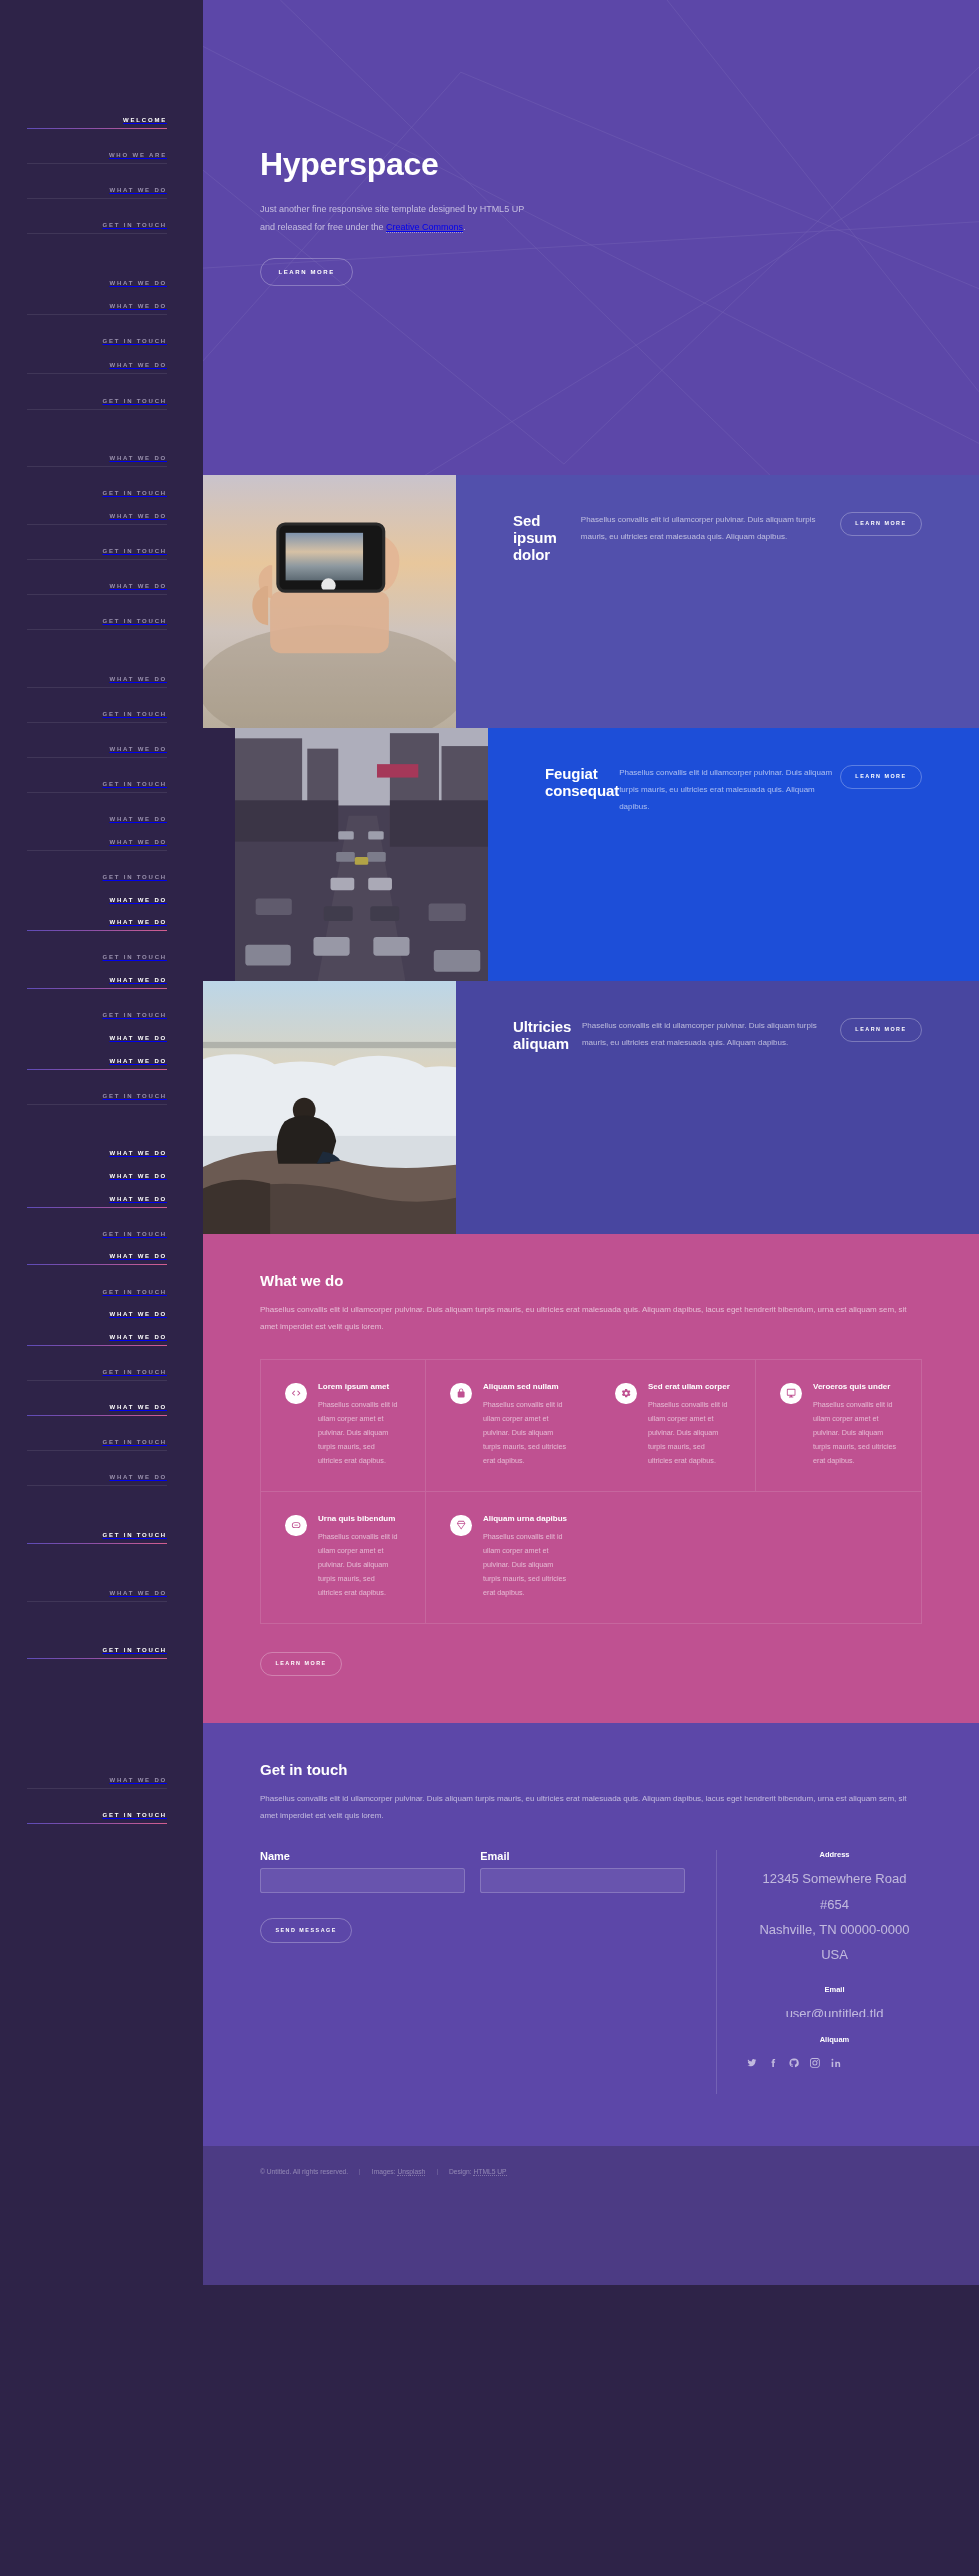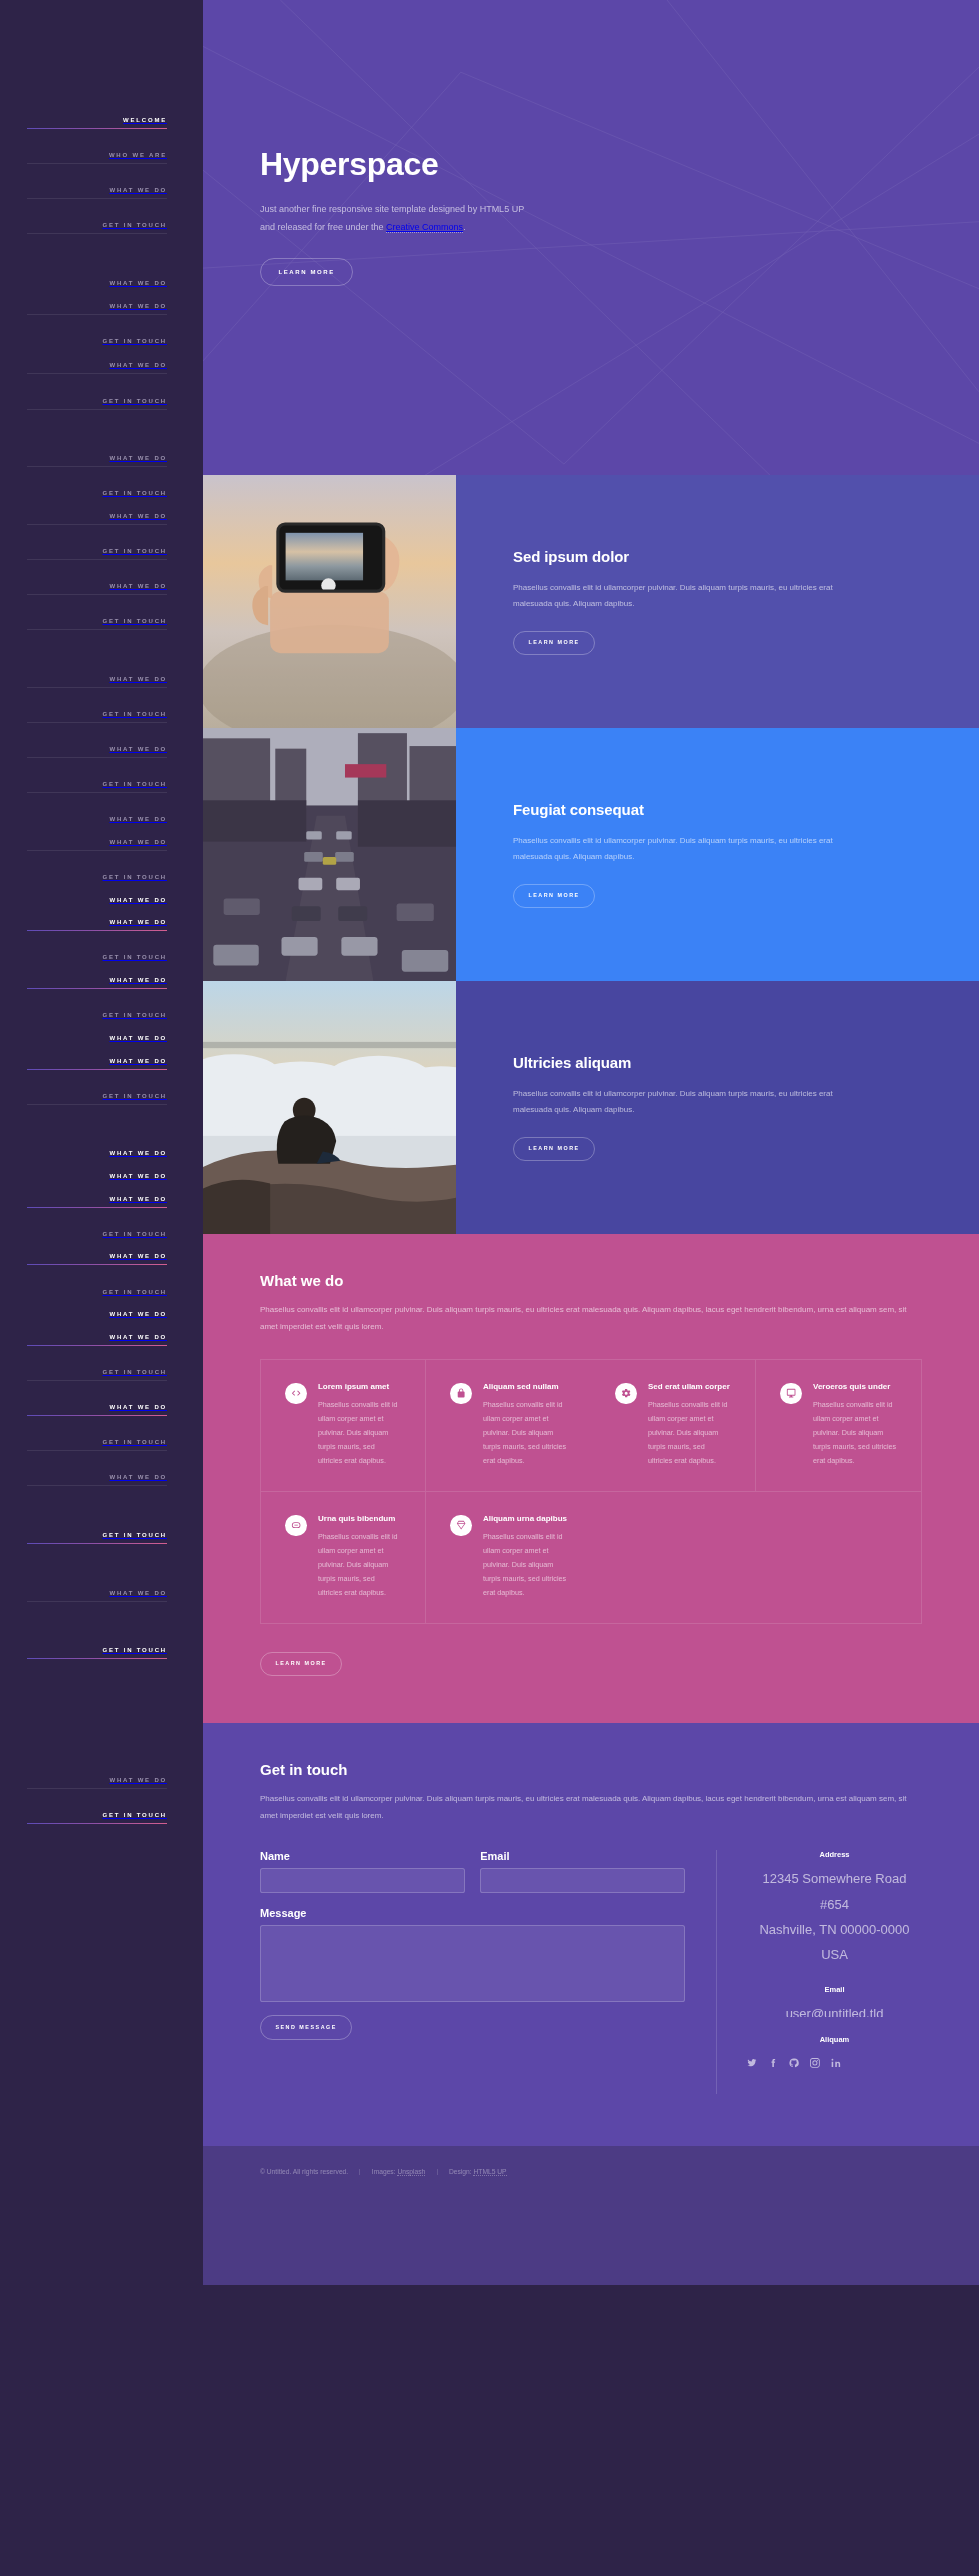--- a/index.html
+++ b/index.html
@@ -121,40 +121,40 @@
     width: 253px;
     flex: 0 0 253px;
     position: relative;
     overflow: hidden;
   }
   .spotlight .pic svg { display:block; width:100%; height:100%; }
   .spotlight .copy {
     flex: 1;
     padding: 37px 57px 37px 57px;
     display: flex;
-    flex-direction: column;
+    flex-direction: row;
     justify-content: center;
   }
   .spotlight h2 {
     font-size: 15px;
     font-weight: 700;
     margin-bottom: 14.4px;
     color: #fff;
     letter-spacing: -0.1px;
   }
   .spotlight p {
     font-size: 8px;
     line-height: 2.1;
     color: rgba(255,255,255,0.62);
     margin-bottom: 17.5px;
     max-width: 356px;
   }
   .spotlight .btn { height:24px; line-height:21.7px; padding:0 14.4px; font-size:5.4px; letter-spacing:1.5px; }
   #sp1 { background: #5250ac; }
-  #sp2 { background: #3b82f6; }
+  #sp2 { background: #1d4ed8; margin-left: 32px; }
   #sp3 { background: #4846a0; }
 
   
   #wrapper-pink {
     background: #bf5191;
     padding: 38px 57px 47px 57px;
   }
   #wrapper-pink h2 {
     font-size: 15px;
     font-weight: 700;
@@ -716,24 +716,20 @@
         <div class="frow">
           <div class="fld">
             <label>Name</label>
             <input type="text" value="" style="">
           </div>
           <div class="fld">
             <label>Email</label>
             <input type="text" value="" style="">
           </div>
         </div>
-        <div class="fld">
-          <label>Message</label>
-          <textarea style=""></textarea>
-        </div>
         <button class="btn">Send Message</button>
       </form>
 
       <aside class="contact-aside">
         <div class="aside-block">
           <h3>Address</h3>
           <p>12345 Somewhere Road #654</p>
           <p>Nashville, TN 00000-0000</p>
           <p>USA</p>
         </div>

